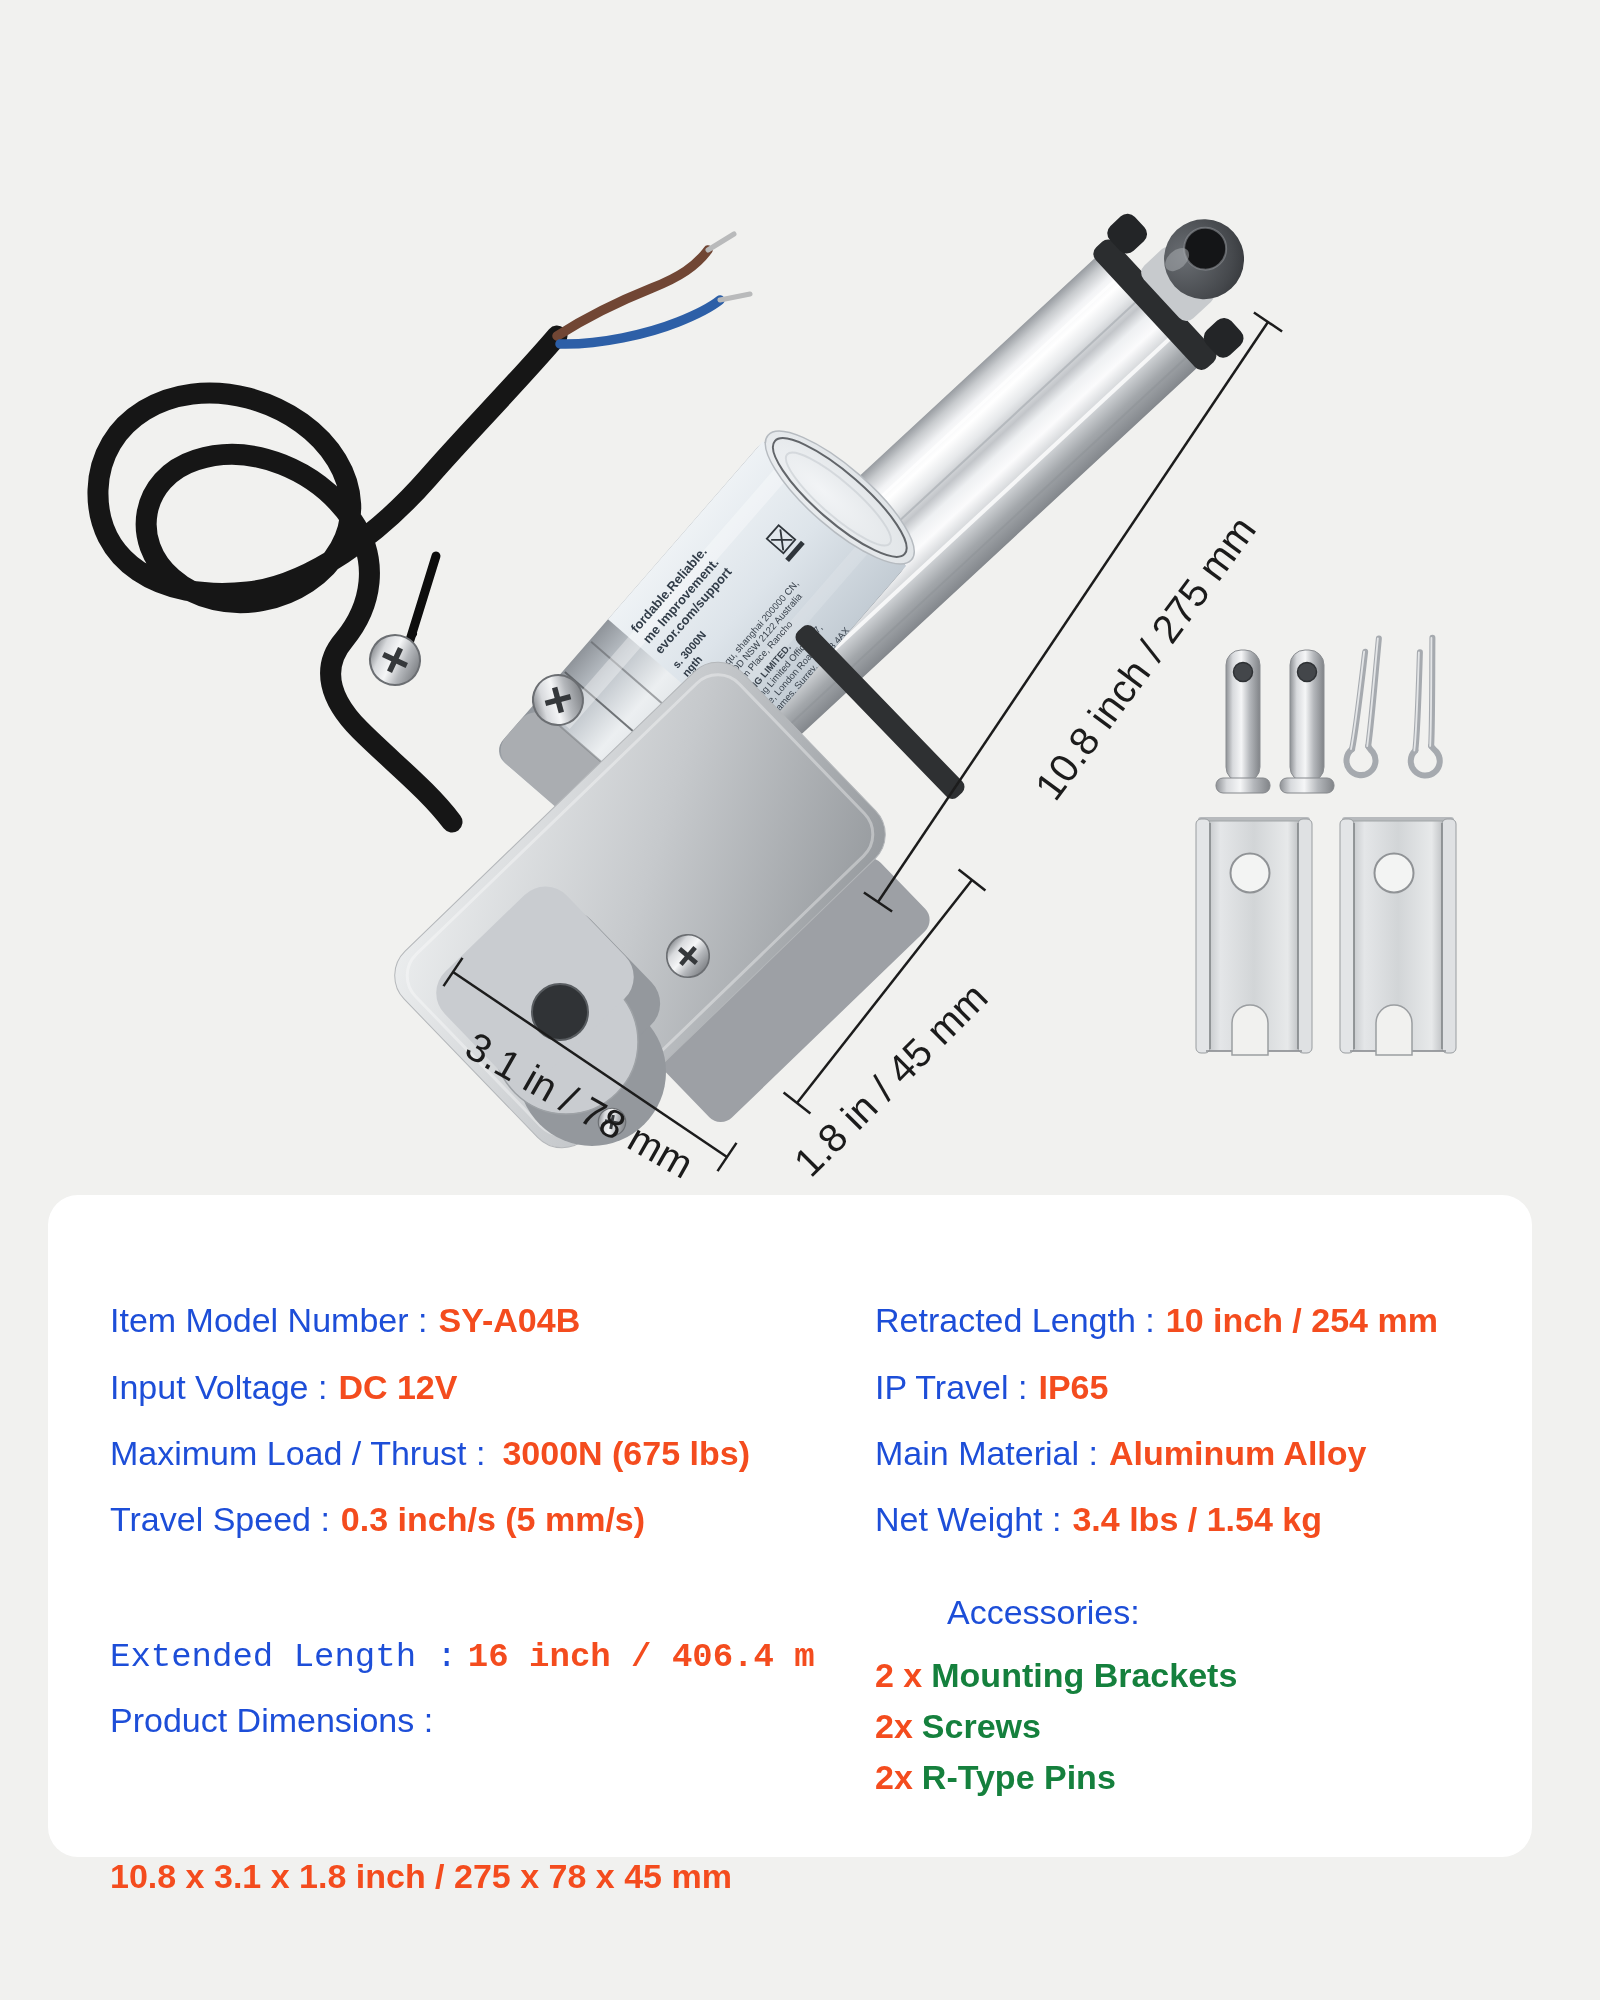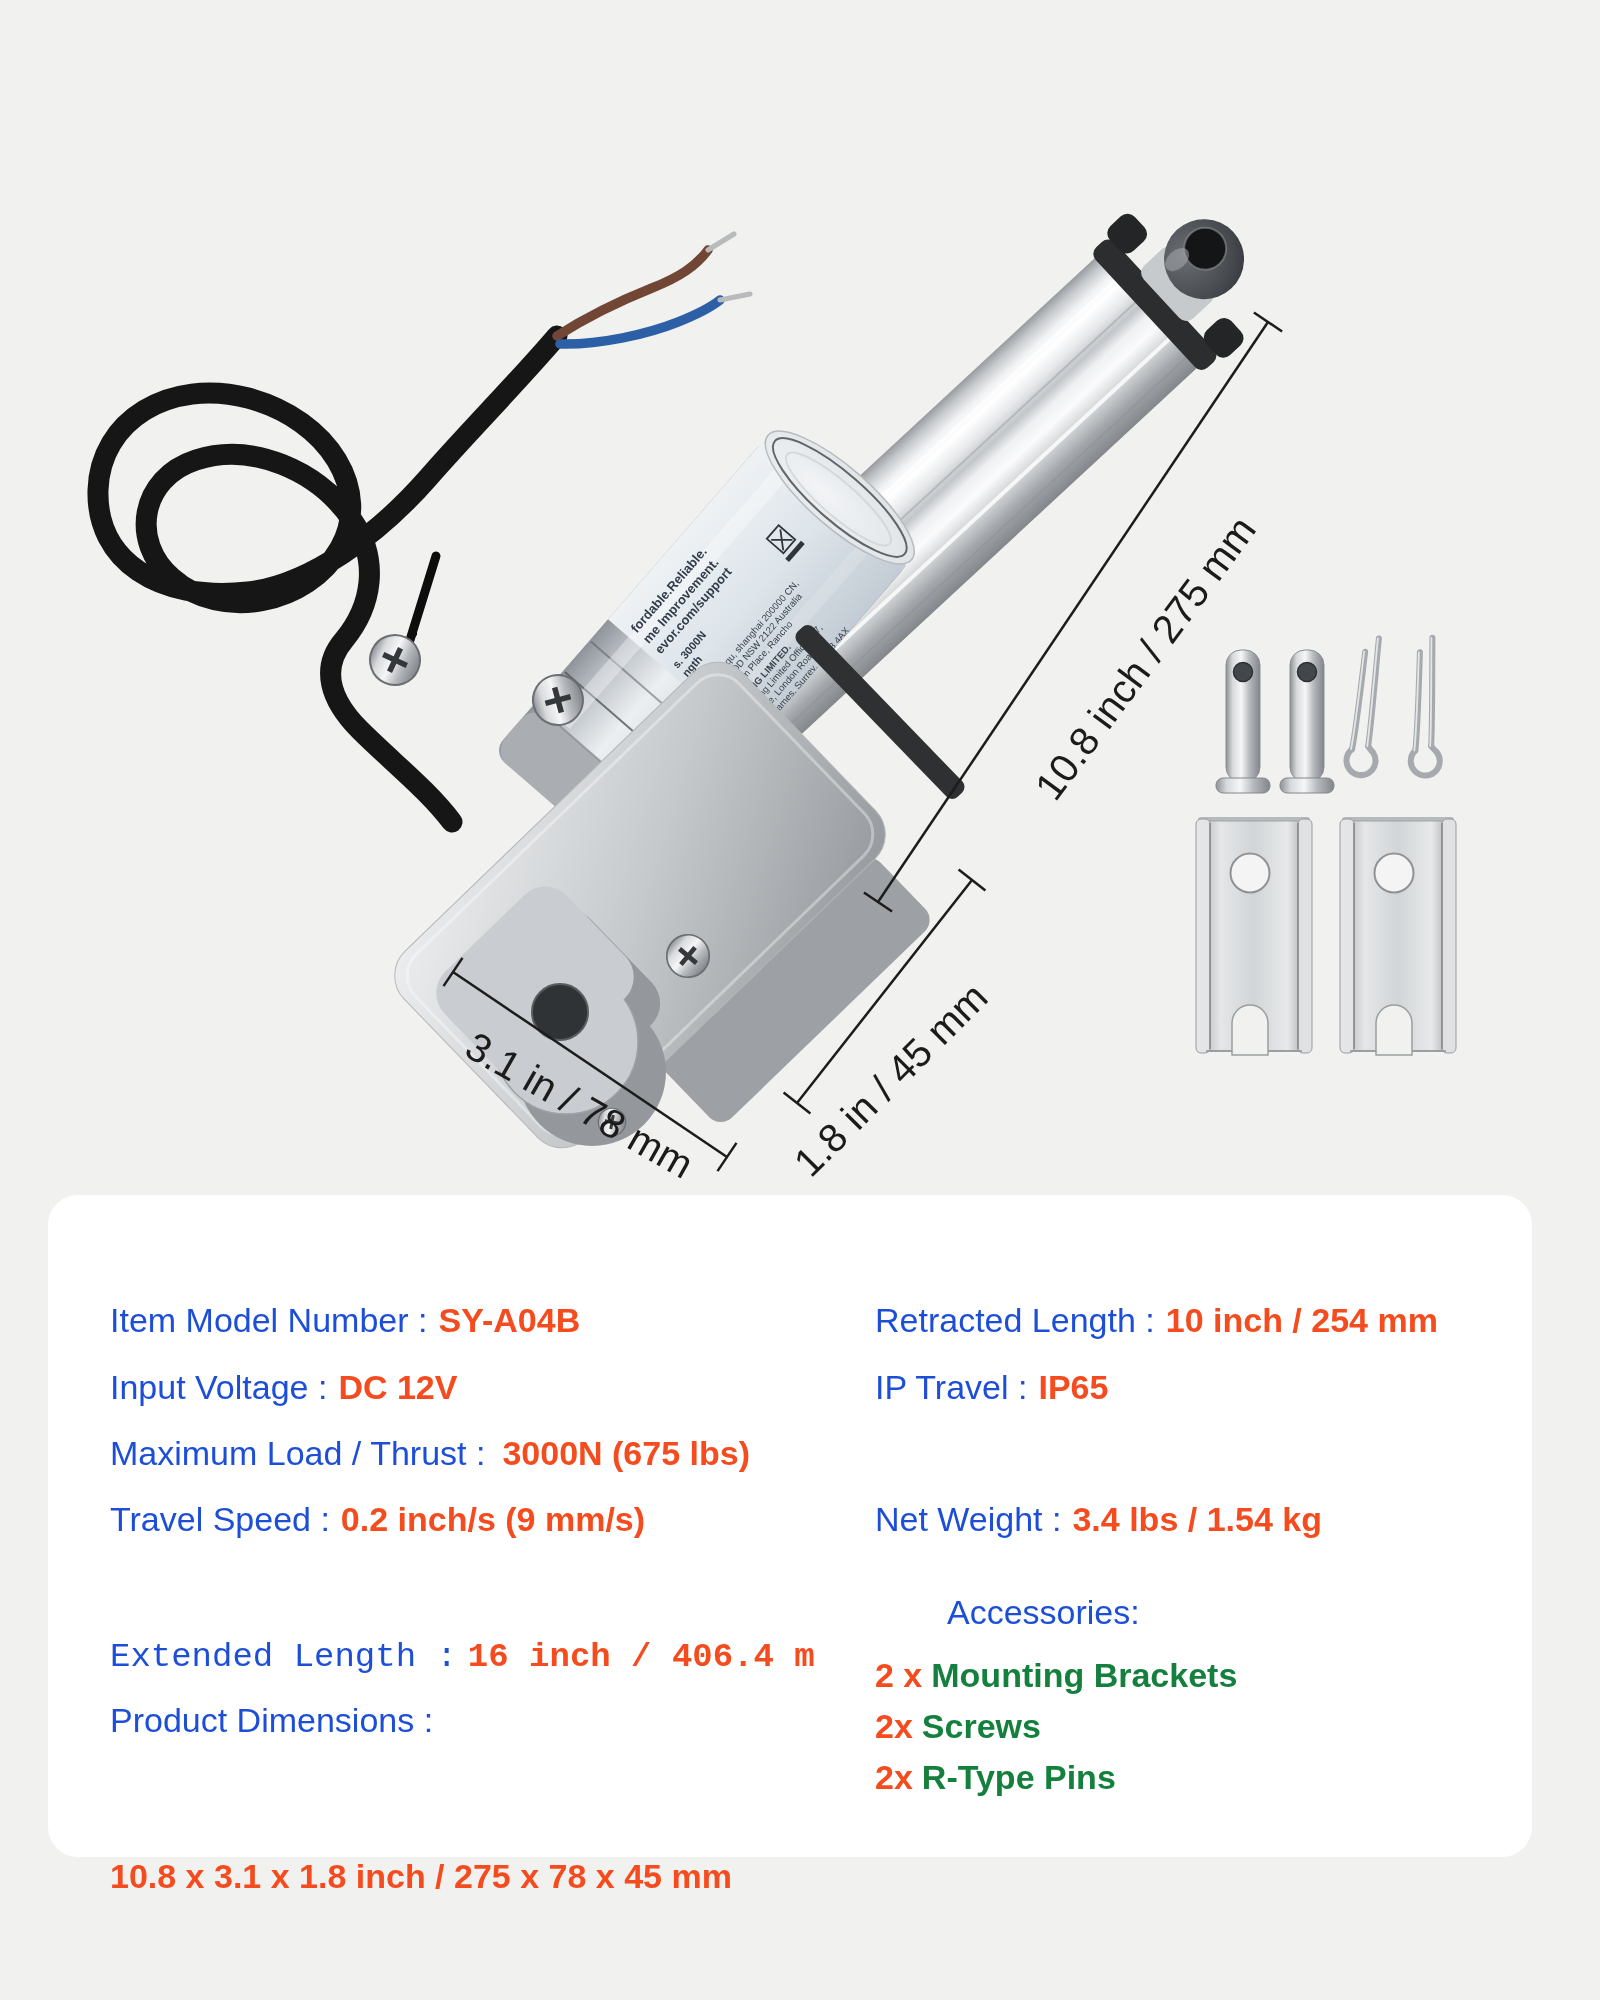--- a/index.html
+++ b/index.html
@@ -234,38 +234,41 @@
   <div class="spec-row" style="left:110px;top:1298px;">
     <span class="lbl">Item Model Number :</span><span class="val">SY-A04B</span>
   </div>
   <div class="spec-row" style="left:110px;top:1365px;">
     <span class="lbl">Input Voltage :</span><span class="val">DC 12V</span>
   </div>
   <div class="spec-row" style="left:110px;top:1431px;">
     <span class="lbl">Maximum Load / Thrust :</span><span class="val" style="margin-left:17px">3000N (675 lbs)</span>
   </div>
   <div class="spec-row" style="left:110px;top:1497px;">
-    <span class="lbl">Travel Speed :</span><span class="val">0.2 inch/s (9 mm/s)</span>
+    <span class="lbl">Travel Speed :</span><span class="val">0.3 inch/s (5 mm/s)</span>
   </div>
   <div class="spec-row" style="left:110px;top:1635px;font-family:Liberation Mono, monospace;">
     <span class="lbl">Extended Length :</span><span class="val">16 inch / 406.4 m</span>
   </div>
   <div class="spec-row" style="left:110px;top:1698px;">
     <span class="lbl">Product Dimensions :</span>
   </div>
   <div class="spec-row" style="left:110px;top:1854px;">
     <span class="val noml">10.8 x 3.1 x 1.8 inch / 275 x 78 x 45 mm</span>
   </div>
 
   <div class="spec-row" style="left:875px;top:1298px;">
     <span class="lbl">Retracted Length :</span><span class="val">10 inch / 254 mm</span>
   </div>
   <div class="spec-row" style="left:875px;top:1365px;">
     <span class="lbl">IP Travel  :</span><span class="val">IP65</span>
   </div>
+  <div class="spec-row" style="left:875px;top:1431px;">
+    <span class="lbl">Main Material :</span><span class="val">Aluminum Alloy</span>
+  </div>
   <div class="spec-row" style="left:875px;top:1497px;">
     <span class="lbl">Net Weight :</span><span class="val">3.4 lbs / 1.54 kg</span>
   </div>
 
   <div class="spec-row" style="left:916px;top:1590px;margin-left:31px;">
     <span class="lbl">Accessories:</span>
   </div>
   <div class="spec-row" style="left:875px;top:1653px;">
     <span class="val noml">2 x</span><span class="acc-name">Mounting Brackets</span>
   </div>

